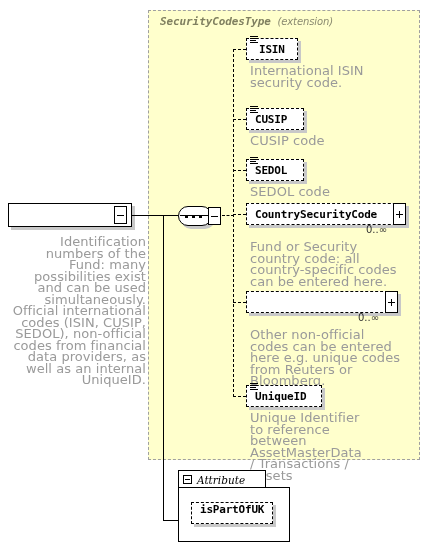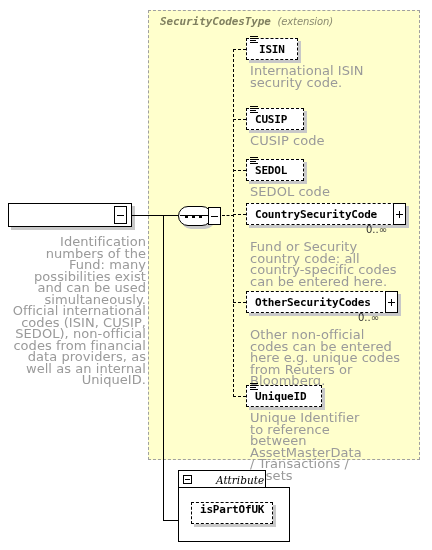--- a/index.html
+++ b/index.html
@@ -219,21 +219,20 @@
     border: 1px solid #000;
     background: #fff;
     display: flex; align-items: center; justify-content: center;
     margin-right: 5px;
     box-sizing: border-box;
   }
   .attr-tab .minibox .minus { width: 5px; height: 1px; background: #000; }
   .attr-tab .t {
     font-size: 10.5px; font-style: italic; color: #000;
     font-family: "DejaVu Serif", "Liberation Serif", serif;
-    margin-left: 19px;
   }
   .attr-body {
     position: absolute; left: 0; top: 17px;
     width: 112px; height: 55px;
     border: 1px solid #000;
     background: #fff;
     box-sizing: border-box;
   }
   .attr-node {
     position: absolute;
@@ -331,21 +330,20 @@
   <span class="label">CountrySecurityCode</span>
   <span class="expand">
     <span class="plus"></span>
   </span>
 </div>
 <div class="card" style="left:366px; top:224px;">0..∞</div>
 <div class="anno" style="left:250px; top:241px; width:150px;">Fund or Security country code: all country-specific codes can be entered here.</div>
 
 <div class="ln-h-dash" style="left:233px; top:302px; width:13px;"></div>
 <div class="node" style="left:246px; top:291px; width:152px;">
-  <span class="label">OtherSecurityCodes</span>
   <span class="expand">
     <span class="plus"></span>
   </span>
 </div>
 <div class="card" style="left:358px; top:312px;">0..∞</div>
 <div class="anno" style="left:250px; top:329px; width:150px;">Other non-official codes can be entered here e.g. unique codes from Reuters or Bloomberg.</div>
 
 <div class="ln-h-dash" style="left:233px; top:396px; width:13px;"></div>
 <div class="node" style="left:246px; top:385px; width:76px;">
   <span class="doc-glyph">

